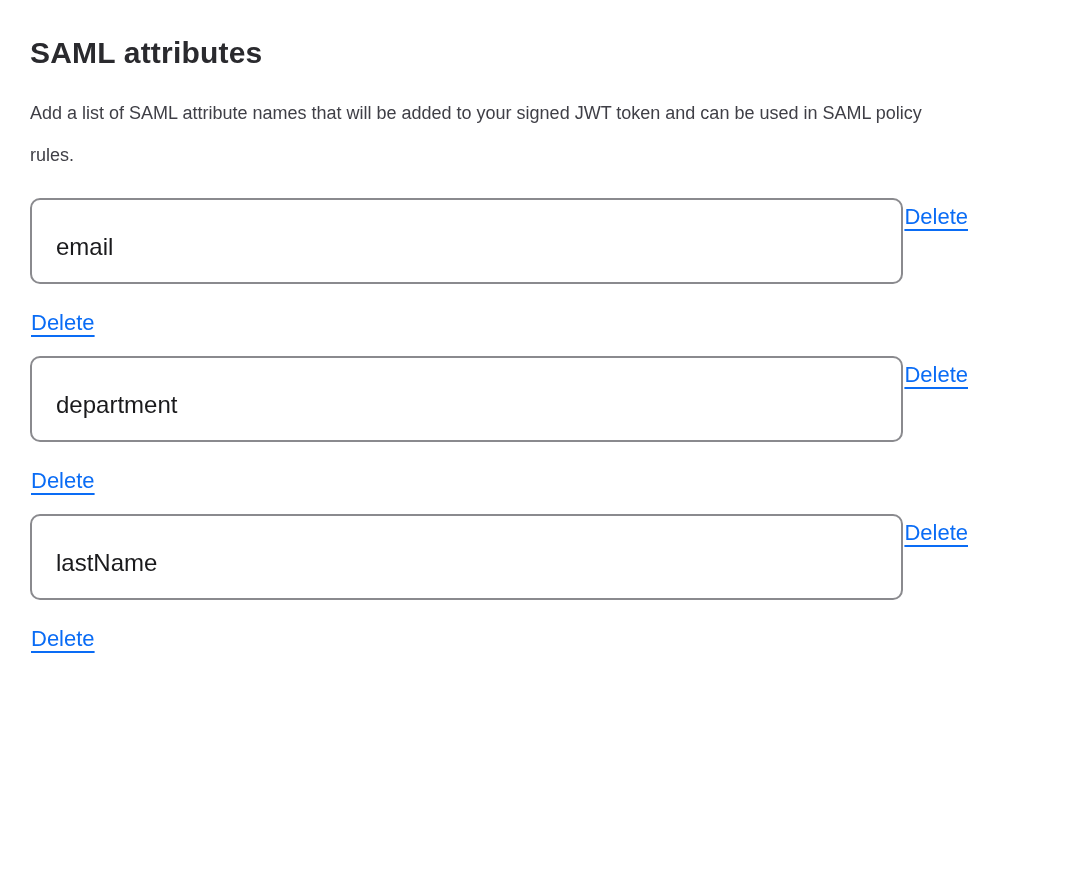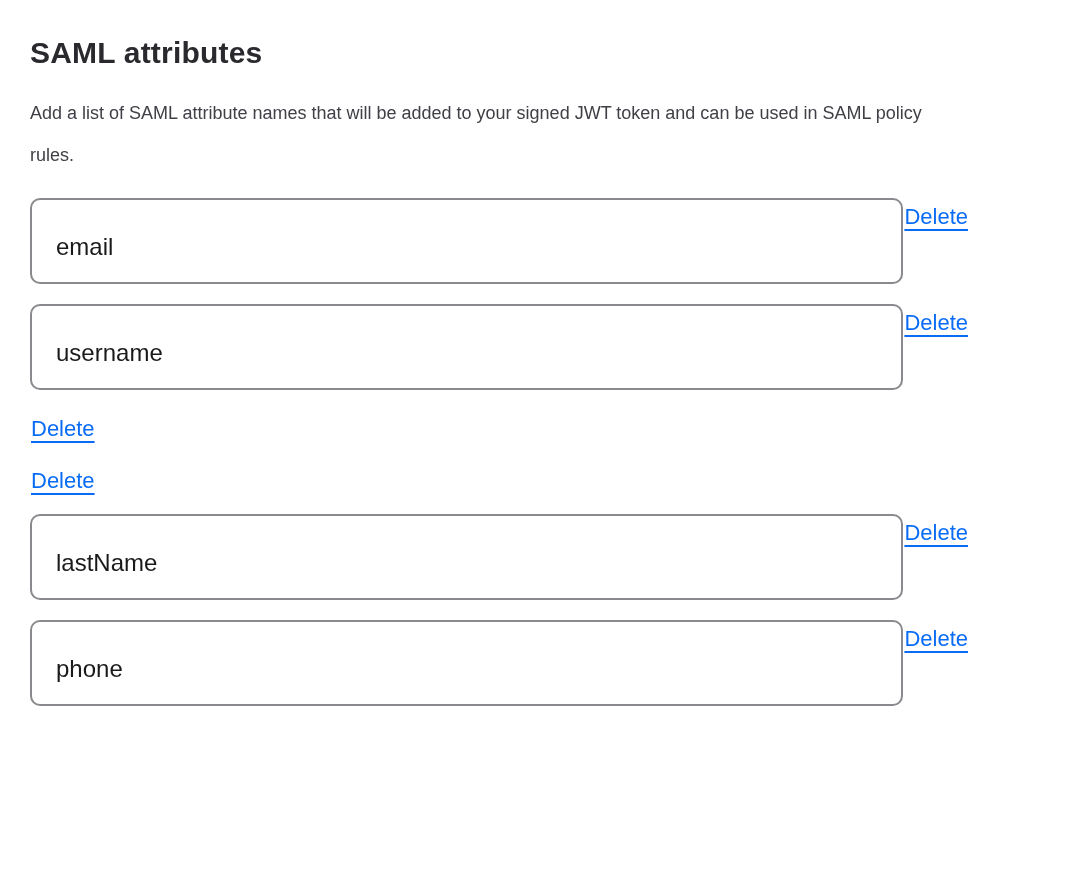--- a/index.html
+++ b/index.html
@@ -75,36 +75,35 @@
   <h1 class="page-title">SAML attributes</h1>
 
   <p class="page-description">Add a list of SAML attribute names that will be added to your signed JWT token and can be used in SAML policy rules.</p>
 
   <div class="attr-row">
     <input type="text" class="attr-input" value="email" style="">
     <a class="delete-link">Delete</a>
   </div>
 
   <div class="attr-row">
-    <input type="text" class="attr-input" value="username" style="">
     <a class="delete-link">Delete</a>
   </div>
 
   <div class="attr-row">
+    <input type="text" class="attr-input" value="department" style="">
     <a class="delete-link">Delete</a>
   </div>
 
   <div class="attr-row">
     <a class="delete-link">Delete</a>
   </div>
 
   <div class="attr-row">
     <input type="text" class="attr-input" value="lastName" style="">
     <a class="delete-link">Delete</a>
   </div>
 
   <div class="attr-row">
-    <input type="text" class="attr-input" value="phone" style="">
     <a class="delete-link">Delete</a>
   </div>
 
 
 </div>
 
 </body></html>

